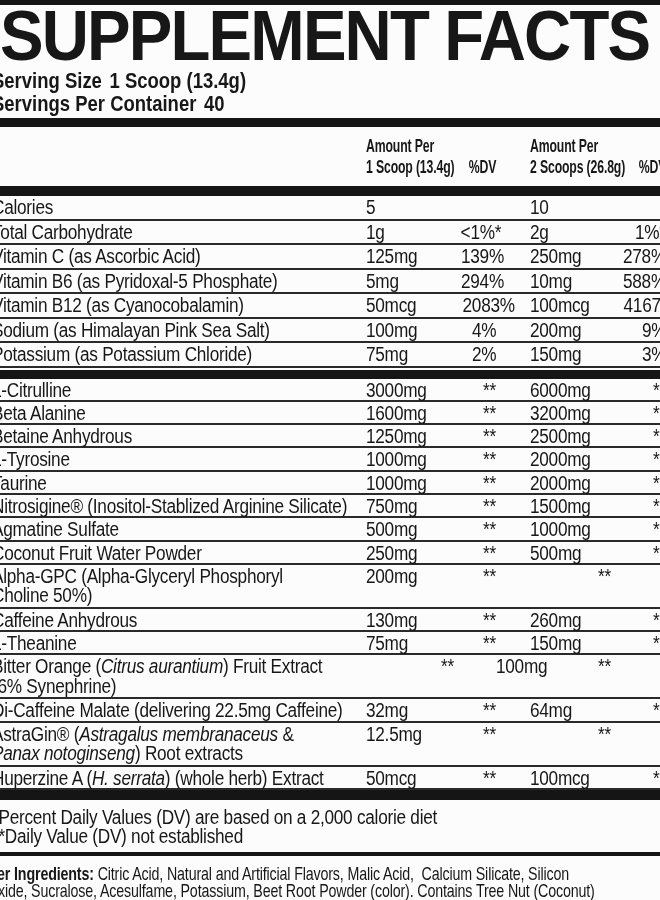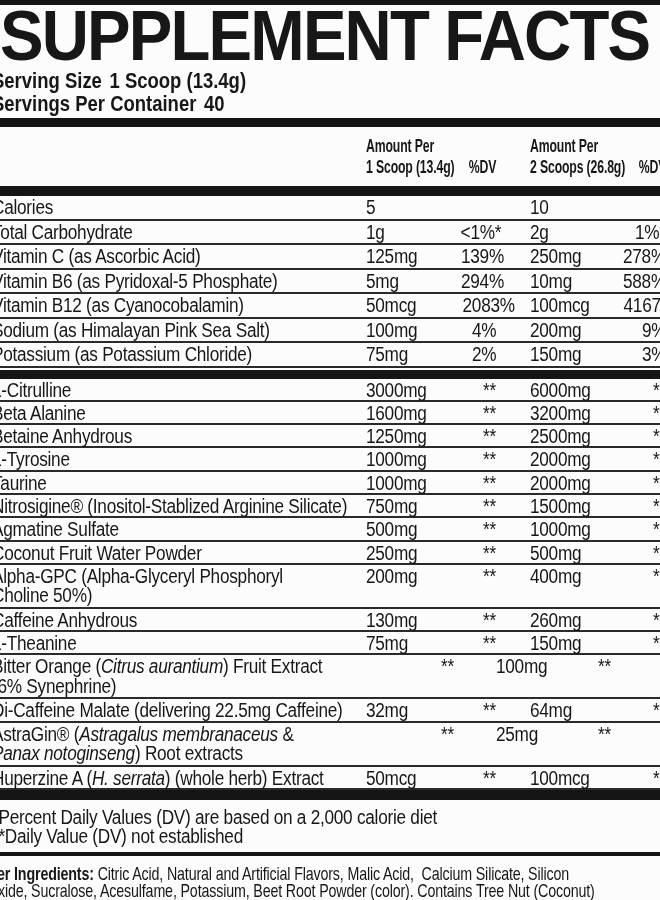--- a/index.html
+++ b/index.html
@@ -254,21 +254,20 @@
         <div class="c-d2 r"><span class="cx">**</span></div>
       </div>
       <div class="row double">
         <div class="c-label">
           <div><span class="cx"><span>Alpha-GPC (Alpha-Glyceryl Phosphoryl</span></span></div>
           <div><span class="cx"><span>Choline 50%)</span></span></div>
         </div>
         <div class="c-a1"><span class="cx">200mg</span></div>
         <div class="c-d1 r"><span class="cx">**</span></div>
         <div class="c-sp"></div>
-        <div class="c-a2"><span class="cx">400mg</span></div>
         <div class="c-d2 r"><span class="cx">**</span></div>
       </div>
       <div class="row">
         <div class="c-label">
           <div><span class="cx"><span>Caffeine Anhydrous</span></span></div>
         </div>
         <div class="c-a1"><span class="cx">130mg</span></div>
         <div class="c-d1 r"><span class="cx">**</span></div>
         <div class="c-sp"></div>
         <div class="c-a2"><span class="cx">260mg</span></div>
@@ -302,23 +301,23 @@
         <div class="c-d1 r"><span class="cx">**</span></div>
         <div class="c-sp"></div>
         <div class="c-a2"><span class="cx">64mg</span></div>
         <div class="c-d2 r"><span class="cx">**</span></div>
       </div>
       <div class="row double">
         <div class="c-label">
           <div><span class="cx"><span>AstraGin® (</span><i>Astragalus membranaceus</i><span> &amp;</span></span></div>
           <div><span class="cx"><i>Panax notoginseng</i><span>) Root extracts</span></span></div>
         </div>
-        <div class="c-d1 r"><span class="cx">**</span></div>
-        <div class="c-sp"></div>
-        <div class="c-a2"><span class="cx">25mg</span></div>
+        <div class="c-a1"><span class="cx">12.5mg</span></div>
+        <div class="c-d1 r"><span class="cx">**</span></div>
+        <div class="c-sp"></div>
         <div class="c-d2 r"><span class="cx">**</span></div>
       </div>
       <div class="row">
         <div class="c-label">
           <div><span class="cx"><span>Huperzine A (</span><i>H. serrata</i><span>) (whole herb) Extract</span></span></div>
         </div>
         <div class="c-a1"><span class="cx">50mcg</span></div>
         <div class="c-d1 r"><span class="cx">**</span></div>
         <div class="c-sp"></div>
         <div class="c-a2"><span class="cx">100mcg</span></div>

